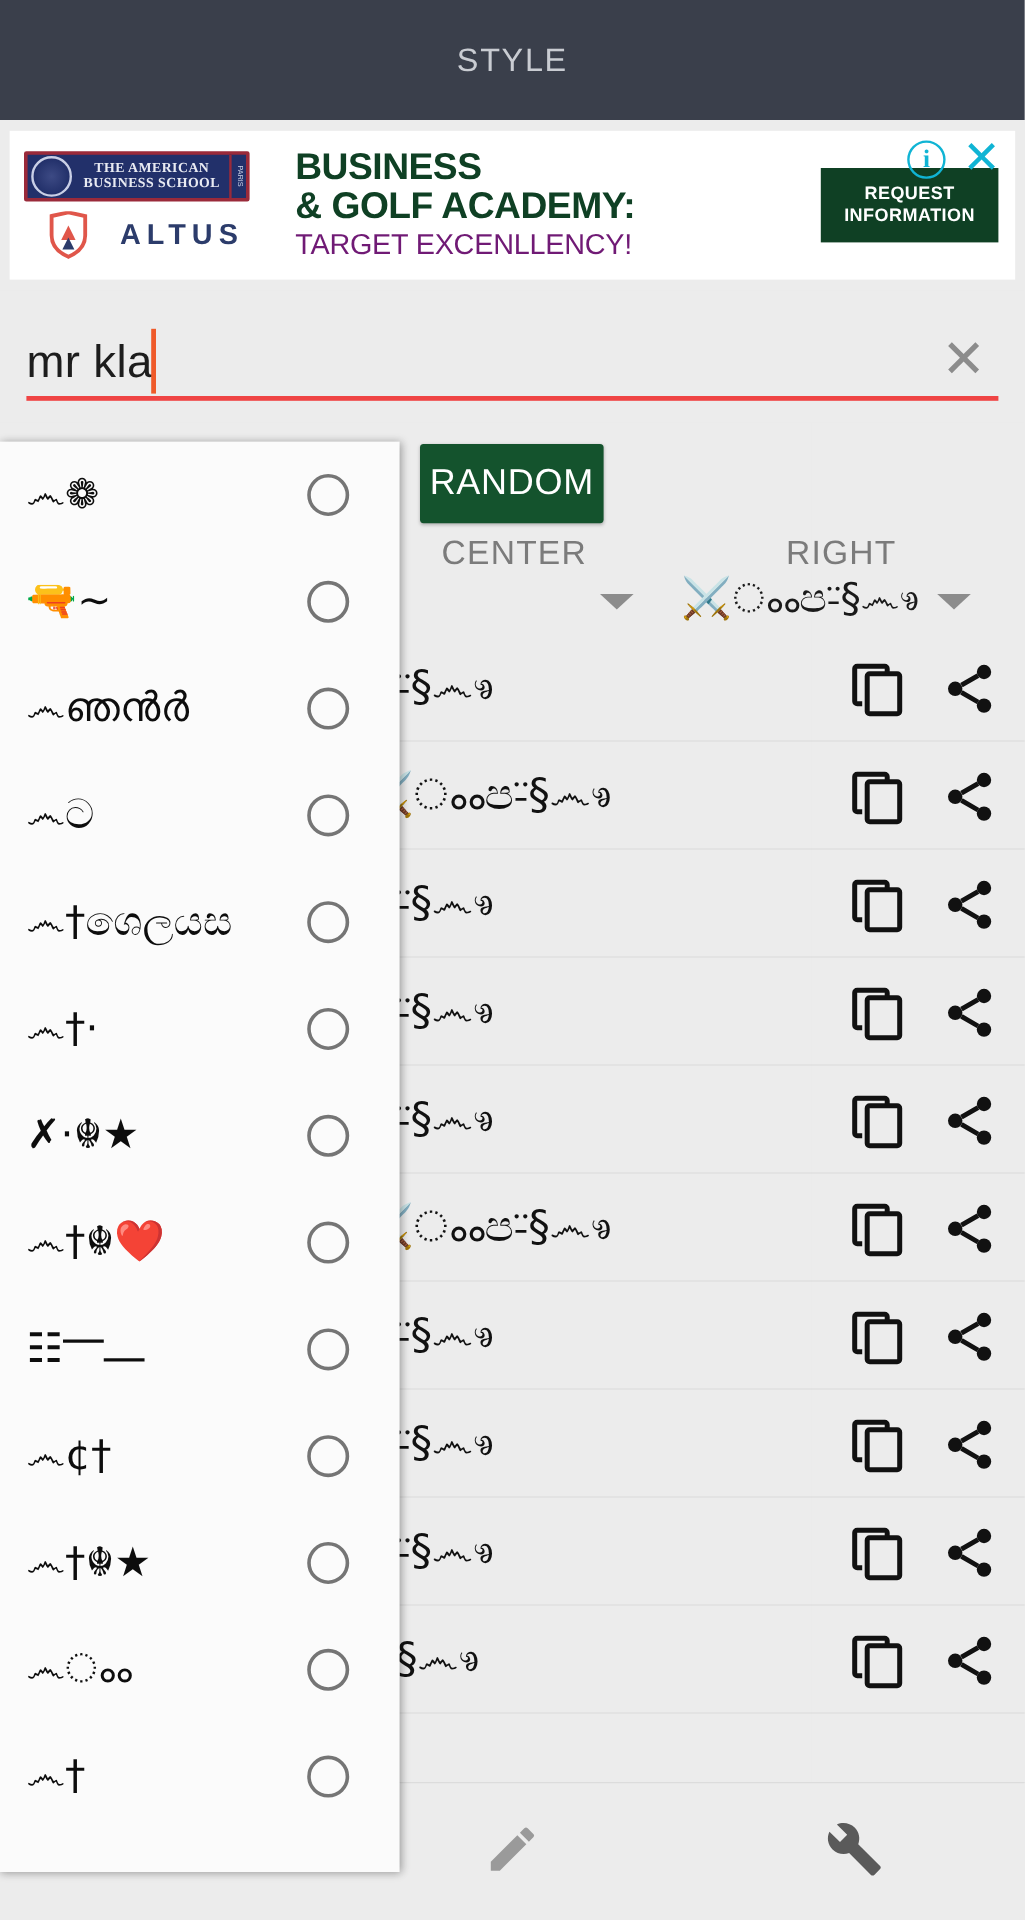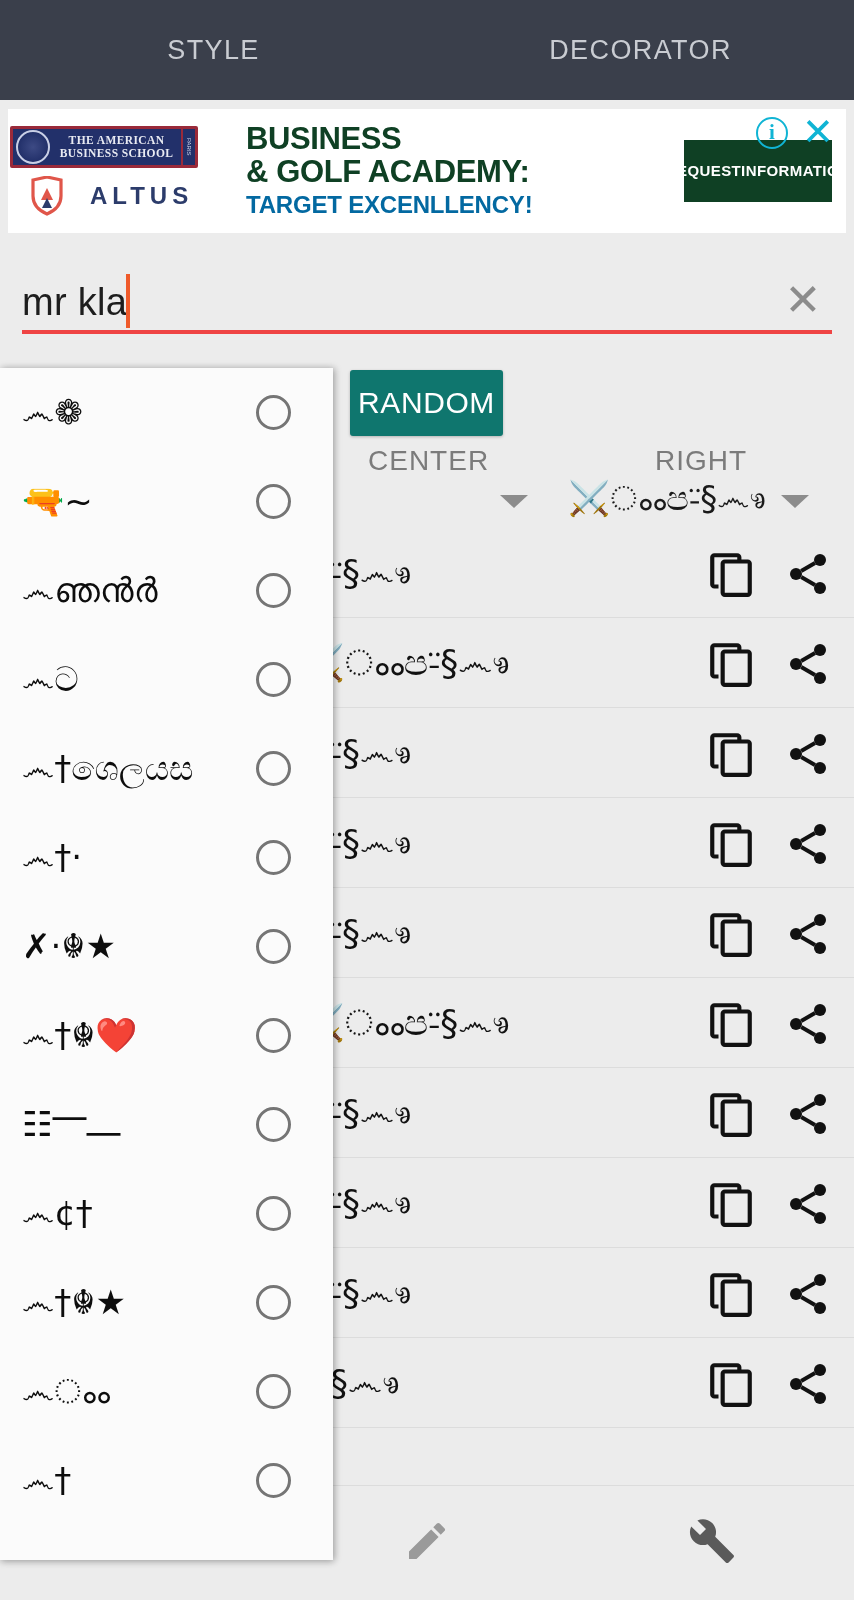--- a/index.html
+++ b/index.html
@@ -31,21 +31,21 @@
   
   .ad-wrap {
     position: absolute; top: 100px; left: 0; width: 854px; height: 142px;
     background: #ececec; padding: 9px 8px 9px 8px;
   }
   .ad {
     position: relative; width: 838px; height: 124px; background: #ffffff;
     display: flex; align-items: center; overflow: hidden;
   }
   .ad-logos {
-    width: 220px; flex-shrink: 0; padding-left: 2px;
+    width: 220px; flex-shrink: 0; padding-left: 12px;
     display: flex; flex-direction: column; gap: 8px; align-items: flex-start;
   }
   .abs-logo {
     width: 188px; height: 42px; background: #22306a;
     border: 3px solid #9a2a3a; border-radius: 2px;
     display: flex; align-items: center; position: relative; overflow: hidden;
   }
   .abs-seal {
     width: 34px; height: 34px; border-radius: 50%;
     border: 2px solid #c9cfe6; margin-left: 3px; flex-shrink: 0;
@@ -67,27 +67,27 @@
   .altus-mark svg { display: block; }
   .altus-txt {
     color: #2c3c6b; font-size: 24px; font-weight: 700; letter-spacing: 5px;
   }
   .ad-body { flex: 1; padding-left: 18px; }
   .ad-l1, .ad-l2 {
     color: #0f4024; font-size: 31px; font-weight: 800; line-height: 33px;
     letter-spacing: -.4px;
   }
   .ad-l3 {
-    color: #0369a1; font-size: 24px; font-weight: 700; line-height: 30px;
+    color: #701a75; font-size: 24px; font-weight: 400; line-height: 30px;
     letter-spacing: -.2px; margin-top: 2px;
   }
   .ad-cta {
     width: 148px; height: 62px; background: #0f4024; color: #ffffff;
     font-size: 15px; font-weight: 800; line-height: 18px; text-align: center;
-    display: flex; align-items: center;
+    display: flex; flex-direction: column; align-items: center;
     justify-content: center; margin-right: 14px; flex-shrink: 0;
     letter-spacing: .4px;
   }
   .ad-info {
     position: absolute; top: 8px; right: 58px;
     width: 32px; height: 32px; border: 2.5px solid #10b4d4; border-radius: 50%;
     color: #10b4d4; font-size: 21px; font-weight: 700; text-align: center;
     line-height: 27px; font-family: "Liberation Serif", serif;
   }
   .ad-close {
@@ -115,21 +115,21 @@
   }
   .search-clear {
     position: absolute; right: 6px; bottom: 2px; width: 46px; height: 52px;
     color: #8c8c8c; font-size: 44px; line-height: 48px; text-align: center;
     font-weight: 300;
   }
 
   
   .random-btn {
     position: absolute; top: 370px; left: 350px;
-    width: 153px; height: 66px; background: #0f766e; border-radius: 3px;
+    width: 153px; height: 66px; background: #14532d; border-radius: 3px;
     color: #ffffff; font-size: 30px; font-weight: 500; letter-spacing: .6px;
     display: flex; align-items: center; justify-content: center;
     box-shadow: 0 1px 3px rgba(0,0,0,.25);
   }
 
   
   .col-headers {
     position: absolute; top: 440px; left: 0; width: 854px; height: 100px;
   }
   .col-label {
@@ -210,23 +210,20 @@
   }
 </style>
 </head>
 <body>
 
 <div id="app">
 
   <div class="tabbar">
     <div class="tab">
       <span>STYLE</span>
-    </div>
-    <div class="tab">
-      <span>DECORATOR</span>
     </div>
   </div>
 
   <div class="ad-wrap">
     <div class="ad">
       <div class="ad-logos">
         <div class="abs-logo">
           <div class="abs-seal"></div>
           <div class="abs-txt">
             <div>THE AMERICAN</div>

